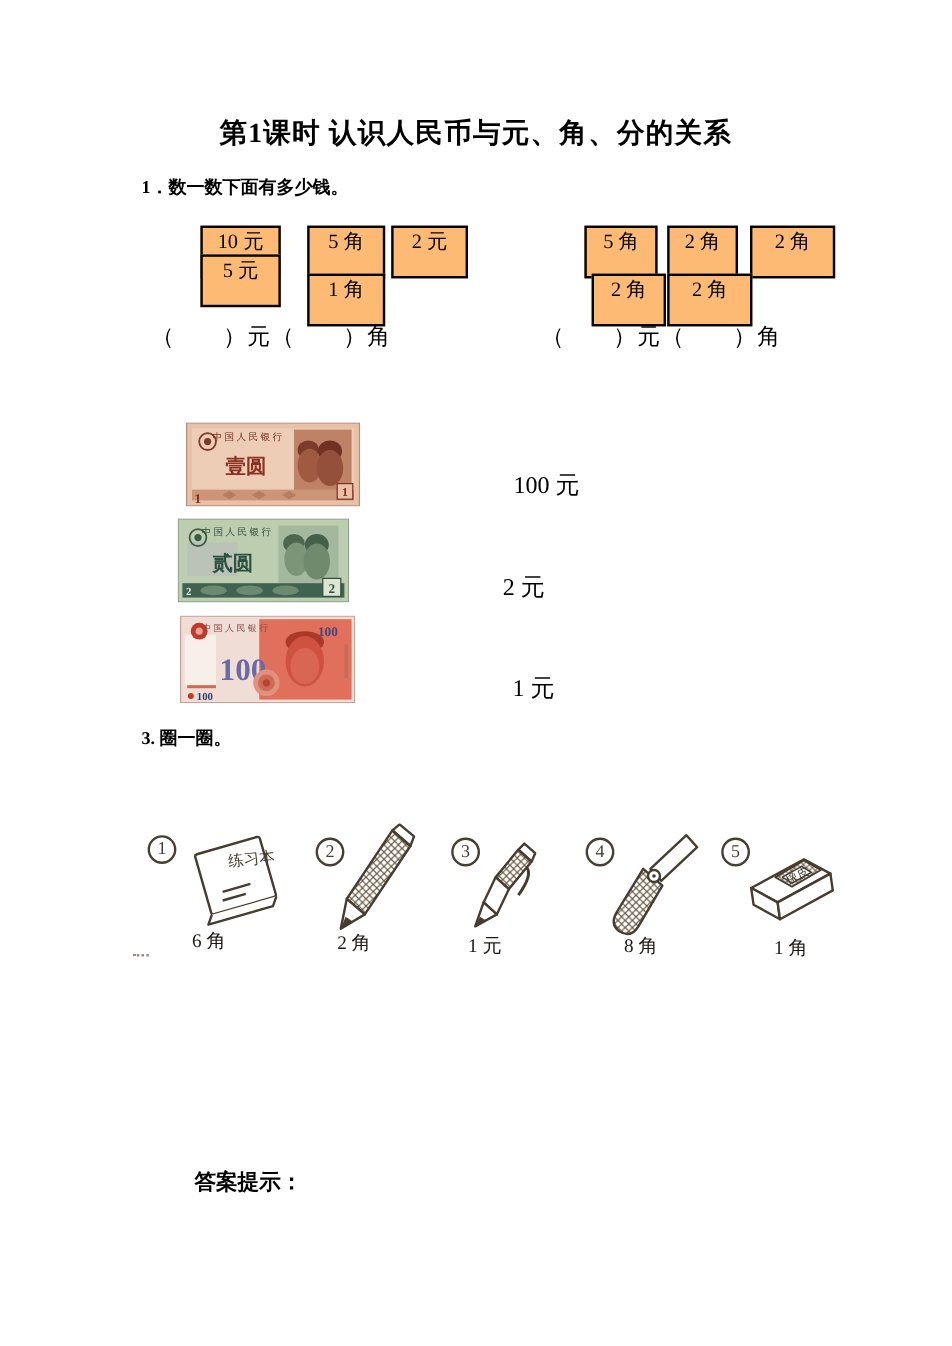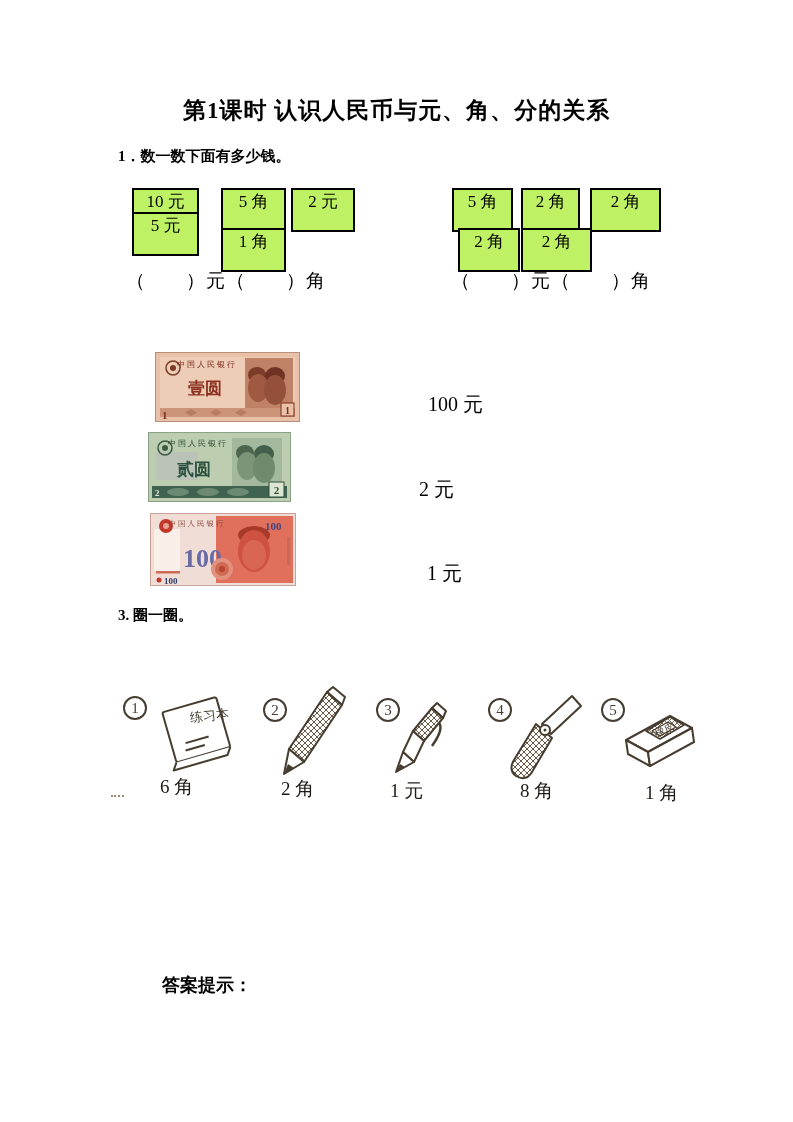--- a/index.html
+++ b/index.html
@@ -8,21 +8,21 @@
     font-family:"Liberation Serif","DejaVu Serif",serif;color:#000;overflow:hidden;border-radius:24px;
   }
   .title{position:absolute;top:95px;left:0;width:100%;text-align:center;
     font-size:23px;font-weight:bold;letter-spacing:1px;}
   .qlabel{position:absolute;font-size:15px;font-weight:bold;}
   #q1-label{left:118px;top:147px;}
   #q2-label{left:118px;top:311px;}
   #q3-label{left:118px;top:606px;}
   .subq{position:absolute;left:148px;top:643px;font-size:18px;}
   .money-box{position:absolute;border:2px solid #000;height:44px;line-height:24px;
-    text-align:center;font-size:17px;background:#bef264;box-sizing:border-box;}
+    text-align:center;font-size:17px;background:#fdba74;box-sizing:border-box;margin-left:35px;}
   #b1{left:132px;top:188px;width:67px;}
   #b2{left:221px;top:188px;width:65px;}
   #b3{left:291px;top:188px;width:64px;}
   #b4{left:132px;top:212px;width:67px;}
   #b5{left:221px;top:228px;width:65px;}
   #b6{left:452px;top:188px;width:61px;}
   #b7{left:521px;top:188px;width:59px;}
   #b8{left:590px;top:188px;width:71px;}
   #b9{left:458px;top:228px;width:62px;}
   #b10{left:521px;top:228px;width:71px;}
@@ -44,21 +44,21 @@
   #cn2{left:263px;top:698px;}
   #cn3{left:376px;top:698px;}
   #cn4{left:488px;top:698px;}
   #cn5{left:601px;top:698px;}
   .drawing{position:absolute;}
   #dw1{left:146px;top:688px;}
   #dw2{left:272px;top:686px;}
   #dw3{left:380px;top:694px;}
   #dw4{left:500px;top:686px;}
   #dw5{left:612px;top:688px;}
-  .price{position:absolute;font-size:19px;color:#1d1914;text-align:center;}
+  .price{position:absolute;font-size:16px;color:#1d1914;text-align:center;}
   #pr1{left:160px;top:774px;}
   #pr2{left:281px;top:776px;}
   #pr3{left:390px;top:778px;}
   #pr4{left:520px;top:778px;}
   #pr5{left:645px;top:780px;}
   .scan-mark{position:absolute;left:111px;top:795px;width:13px;height:0;
     border-bottom:2px dotted #9a8c7a;}
   .footer-hint{position:absolute;left:118px;top:973px;font-size:18px;font-weight:bold;margin-left:44px;}
 </style>
 </head>

